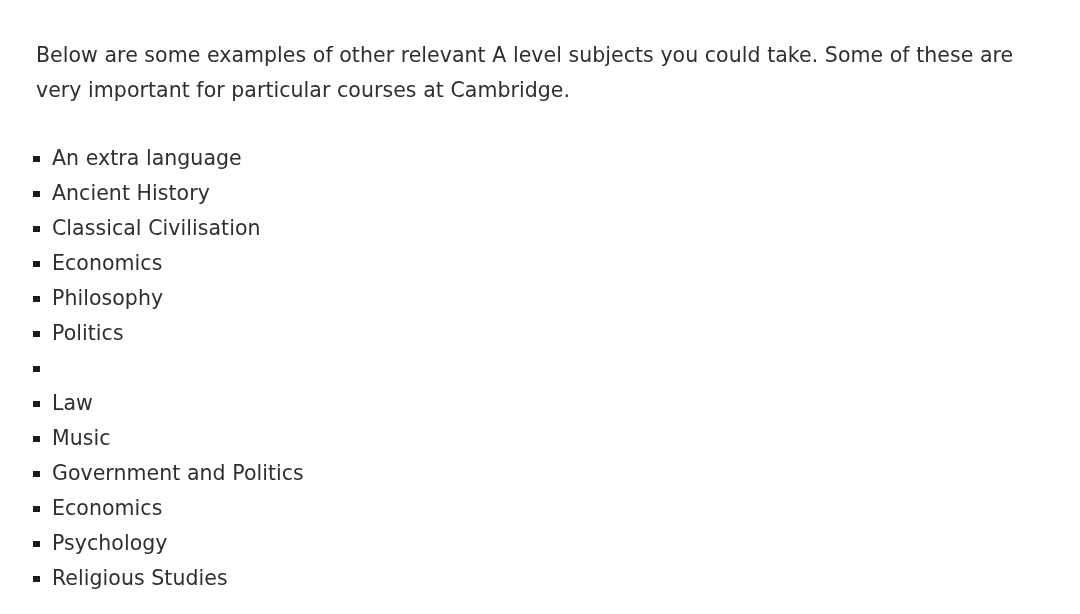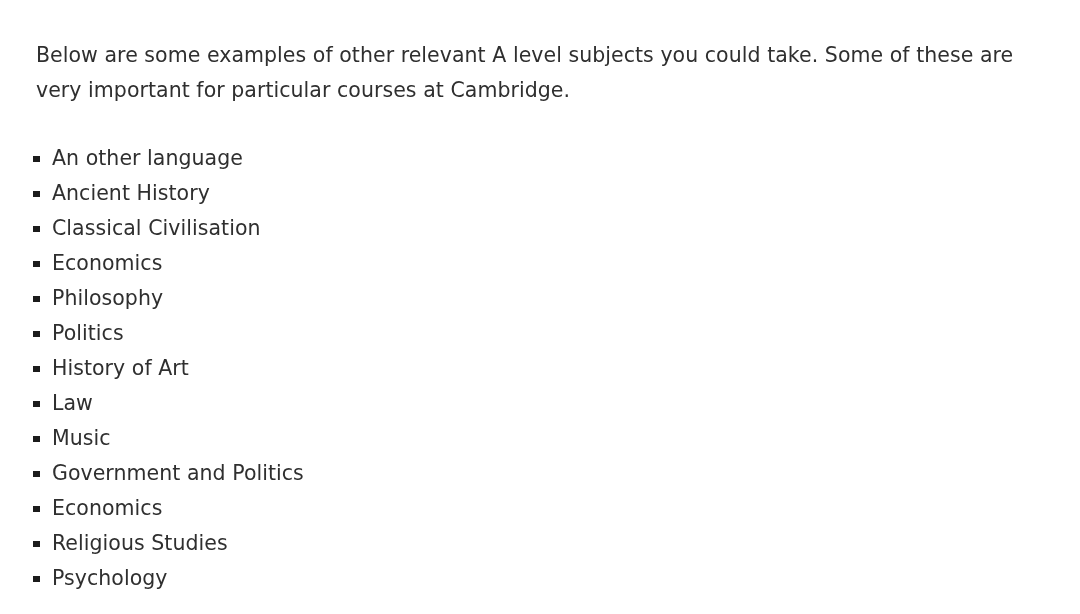--- a/index.html
+++ b/index.html
@@ -82,21 +82,21 @@
 <body>
 
 <div class="page">
 
   <p class="intro-paragraph">Below are some examples of other relevant A level subjects you could take. Some of these are very important for particular courses at Cambridge.</p>
 
   <ul class="subject-list">
 
     <li class="subject-item">
       <span class="bullet-marker"></span>
-      <span class="item-text">An other language</span>
+      <span class="item-text">An extra language</span>
     </li>
 
     <li class="subject-item">
       <span class="bullet-marker"></span>
       <span class="item-text">Ancient History</span>
     </li>
 
     <li class="subject-item">
       <span class="bullet-marker"></span>
       <span class="item-text">Classical Civilisation</span>
@@ -113,21 +113,20 @@
       <span class="item-text">Philosophy</span>
     </li>
 
     <li class="subject-item">
       <span class="bullet-marker"></span>
       <span class="item-text">Politics</span>
     </li>
 
     <li class="subject-item">
       <span class="bullet-marker"></span>
-      <span class="item-text">History of Art</span>
     </li>
 
     <li class="subject-item">
       <span class="bullet-marker"></span>
       <span class="item-text">Law</span>
     </li>
 
     <li class="subject-item">
       <span class="bullet-marker"></span>
       <span class="item-text">Music</span>
@@ -138,22 +137,22 @@
       <span class="item-text">Government and Politics</span>
     </li>
 
     <li class="subject-item">
       <span class="bullet-marker"></span>
       <span class="item-text">Economics</span>
     </li>
 
     <li class="subject-item">
       <span class="bullet-marker"></span>
-      <span class="item-text">Religious Studies</span>
+      <span class="item-text">Psychology</span>
     </li>
 
     <li class="subject-item">
       <span class="bullet-marker"></span>
-      <span class="item-text">Psychology</span>
+      <span class="item-text">Religious Studies</span>
     </li>
 
   </ul>
 </div>
 
 </body></html>

